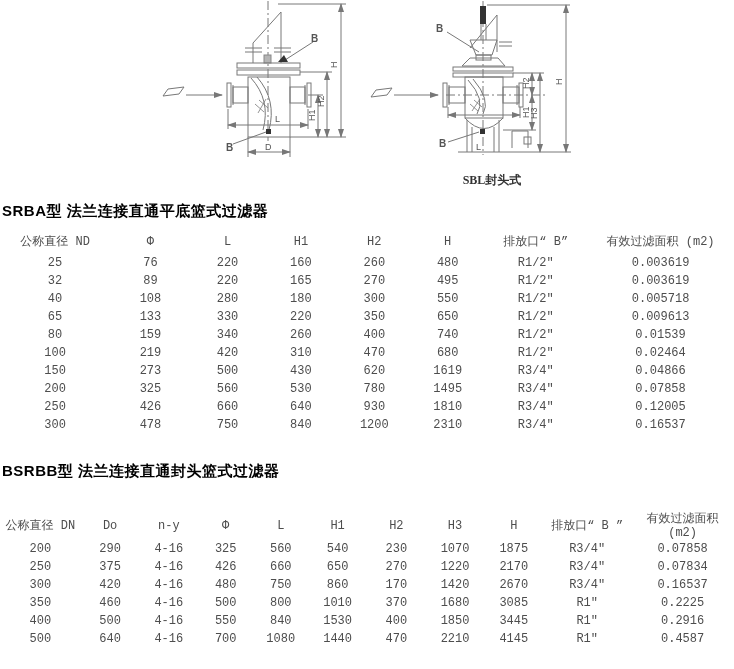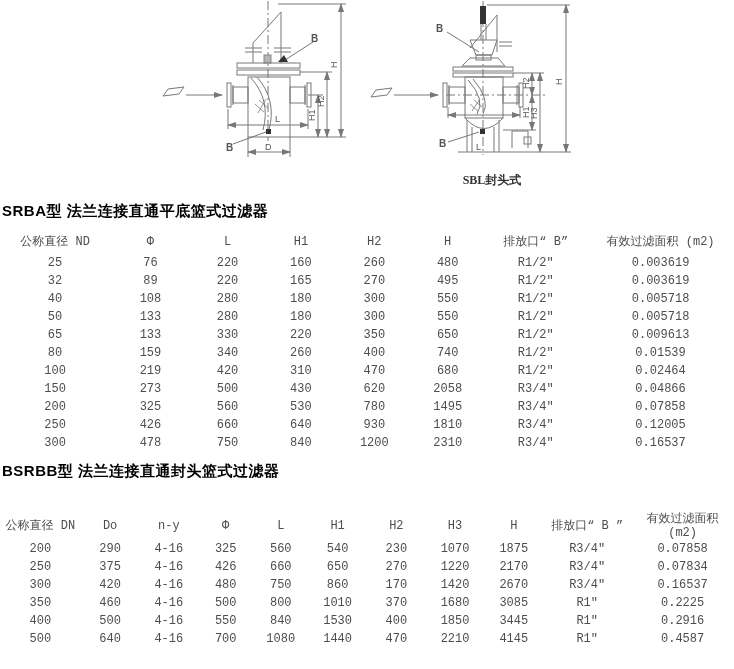--- a/index.html
+++ b/index.html
@@ -226,30 +226,20 @@
           <td>40</td>
           <td>108</td>
           <td>280</td>
           <td>180</td>
           <td>300</td>
           <td>550</td>
           <td>R1/2″</td>
           <td>0.005718</td>
         </tr>
         <tr>
-          <td>50</td>
-          <td>133</td>
-          <td>280</td>
-          <td>180</td>
-          <td>300</td>
-          <td>550</td>
-          <td>R1/2″</td>
-          <td>0.005718</td>
-        </tr>
-        <tr>
           <td>65</td>
           <td>133</td>
           <td>330</td>
           <td>220</td>
           <td>350</td>
           <td>650</td>
           <td>R1/2″</td>
           <td>0.009613</td>
         </tr>
         <tr>
@@ -271,21 +261,21 @@
           <td>680</td>
           <td>R1/2″</td>
           <td>0.02464</td>
         </tr>
         <tr>
           <td>150</td>
           <td>273</td>
           <td>500</td>
           <td>430</td>
           <td>620</td>
-          <td>2058</td>
+          <td>1619</td>
           <td>R3/4″</td>
           <td>0.04866</td>
         </tr>
         <tr>
           <td>200</td>
           <td>325</td>
           <td>560</td>
           <td>530</td>
           <td>780</td>
           <td>1495</td>

